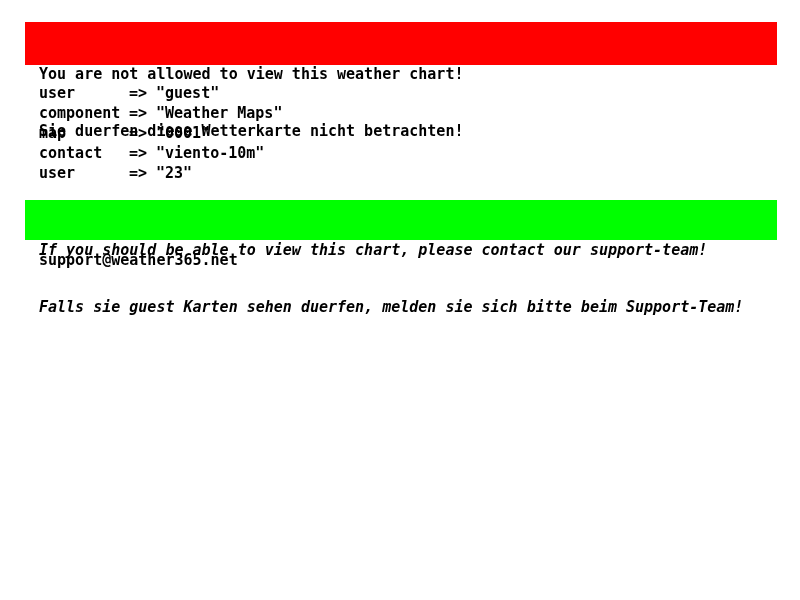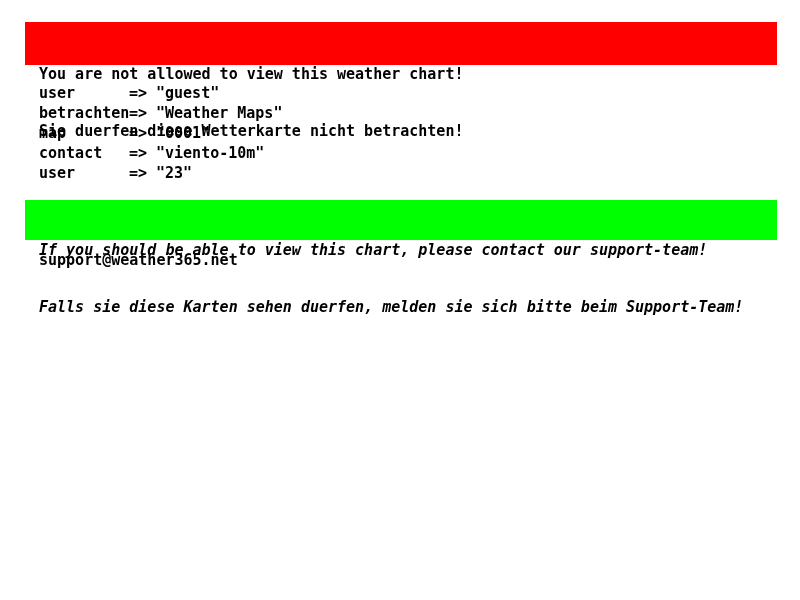--- a/index.html
+++ b/index.html
@@ -59,21 +59,21 @@
     <div>Sie duerfen diese Wetterkarte nicht betrachten!</div>
   </div>
 
   <div class="kv">
     <div class="kv-row">
       <span class="kv-key">user</span>
       <span class="kv-arrow">=&gt;</span>
       <span class="kv-value">"guest"</span>
     </div>
     <div class="kv-row">
-      <span class="kv-key">betrachten</span>
+      <span class="kv-key">component</span>
       <span class="kv-arrow">=&gt;</span>
       <span class="kv-value">"Weather Maps"</span>
     </div>
     <div class="kv-row">
       <span class="kv-key">map</span>
       <span class="kv-arrow">=&gt;</span>
       <span class="kv-value">"0001"</span>
     </div>
     <div class="kv-row">
       <span class="kv-key">contact</span>
@@ -82,20 +82,20 @@
     </div>
     <div class="kv-row">
       <span class="kv-key">user</span>
       <span class="kv-arrow">=&gt;</span>
       <span class="kv-value">"23"</span>
     </div>
   </div>
 
   <div class="banner banner-green">
     <div>If you should be able to view this chart, please contact our support-team!</div>
-    <div>Falls sie diese Karten sehen duerfen, melden sie sich bitte beim Support-Team!</div>
+    <div>Falls sie guest Karten sehen duerfen, melden sie sich bitte beim Support-Team!</div>
   </div>
 
   <div class="footer">
     <span>support@weather365.net</span>
   </div>
 
 </div>
 
 </body></html>

